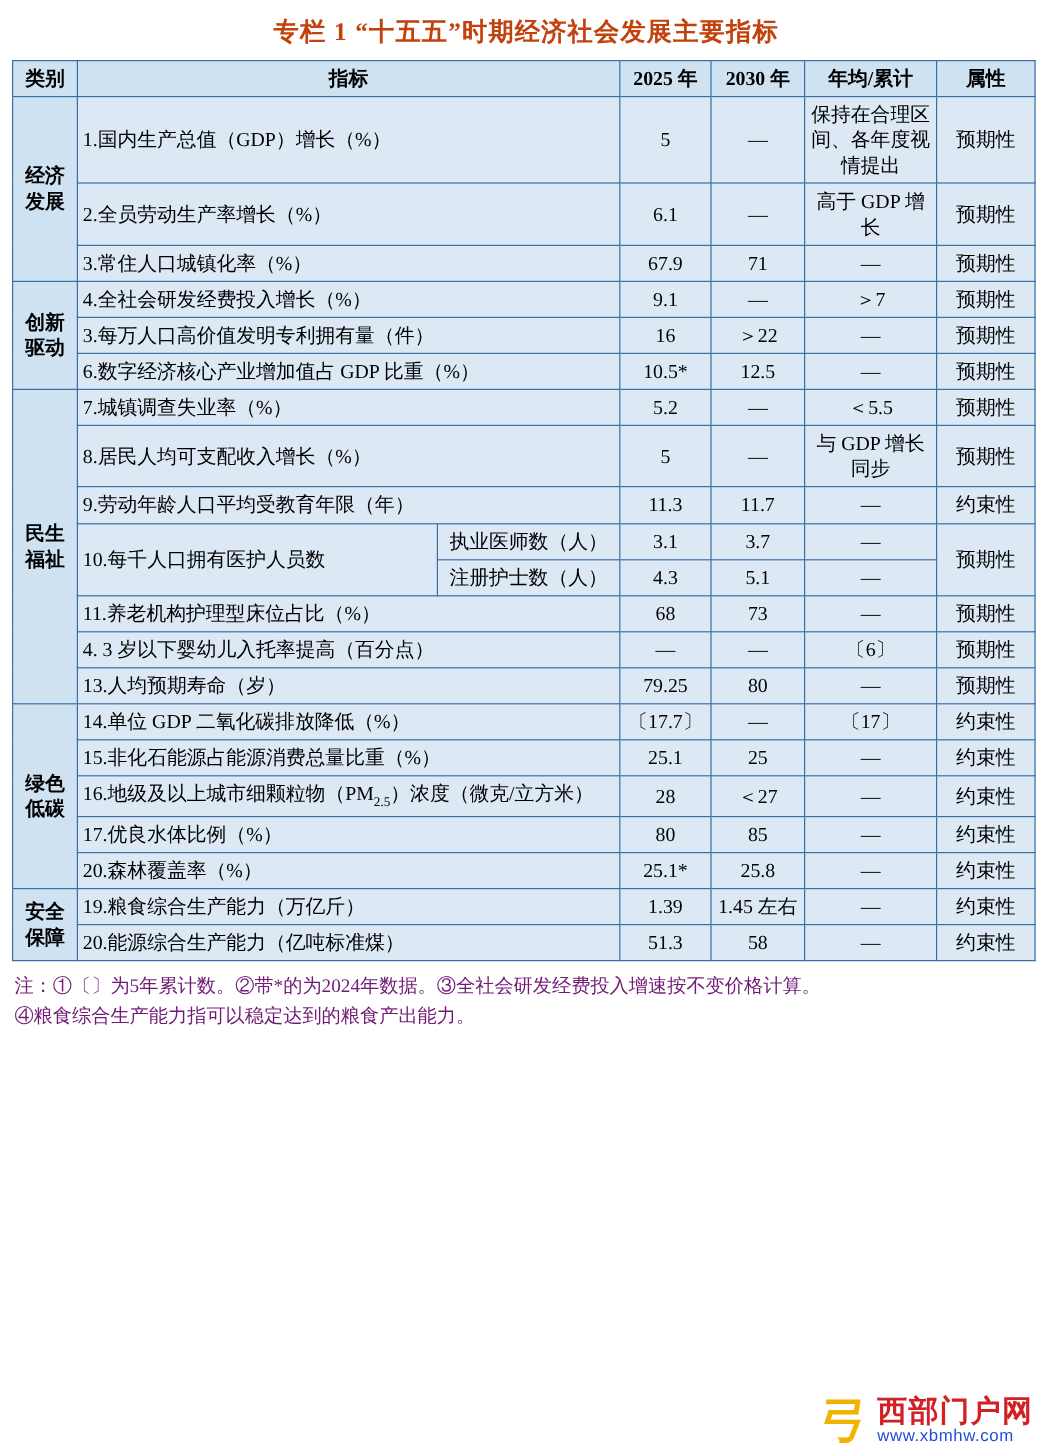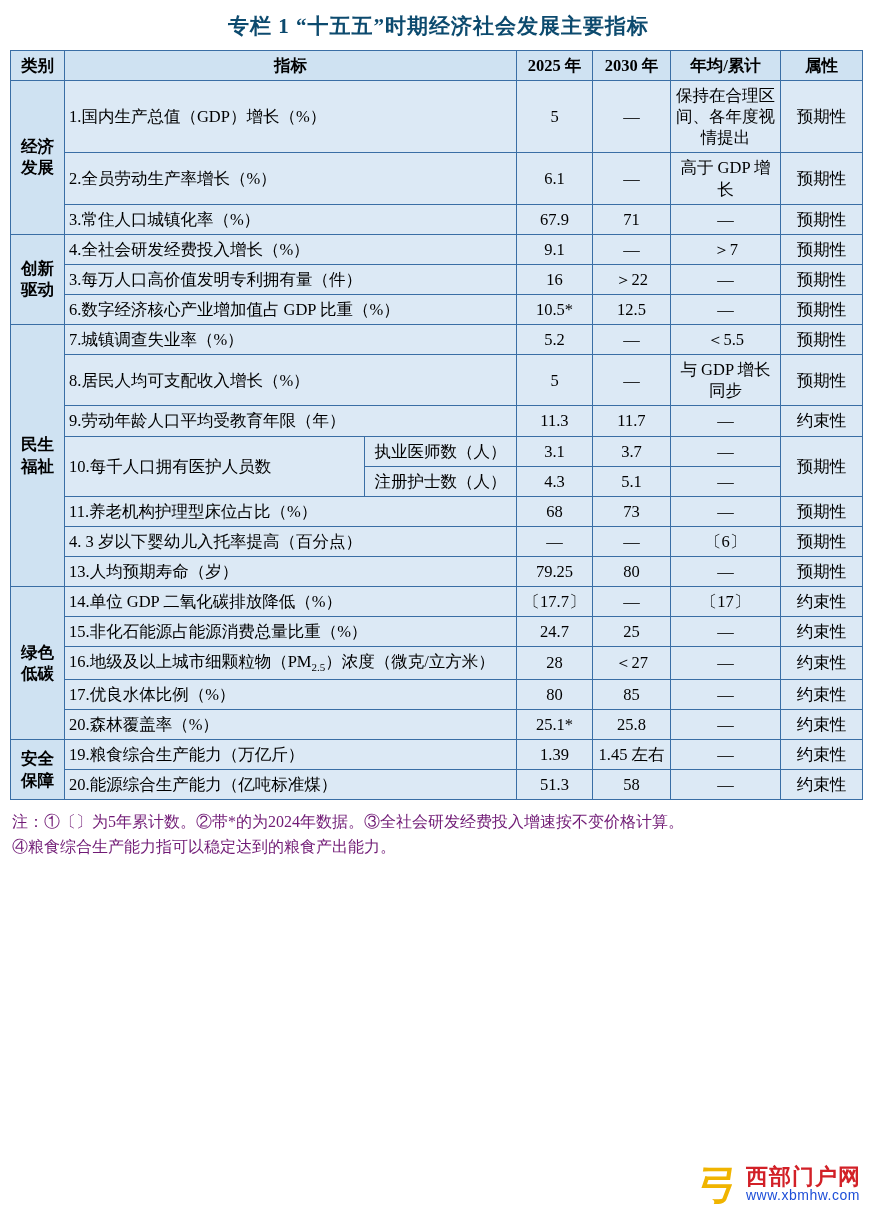--- a/index.html
+++ b/index.html
@@ -21,21 +21,21 @@
     position: relative;
     box-sizing: border-box;
     padding: 0 10px;
   }
   .title {
     text-align: center;
     font-size: 21px;
     font-weight: bold;
     letter-spacing: 1px;
     padding: 12px 0 10px 0;
-    color: #0c4a6e;
+    color: #c2410c;
   }
   table.main {
     border-collapse: collapse;
     width: 771px;
     table-layout: fixed;
     background: #dce9f5;
   }
   table.main td, table.main th {
     border: 1px solid #3a6ea5;
     font-size: 16.5px;
@@ -106,21 +106,21 @@
     font-family: "DejaVu Sans", sans-serif;
     line-height: 1;
     transform: skewX(-8deg);
   }
   .wm-text {
     display: flex;
     flex-direction: column;
     line-height: 1.05;
   }
   .wm-main {
-    font-size: 22px;
+    font-size: 25px;
     font-weight: bold;
     color: #d22027;
     font-family: "Liberation Sans", sans-serif;
     letter-spacing: 1px;
   }
   .wm-sub {
     font-size: 14px;
     color: #1d4ed8;
     font-family: "Liberation Sans", sans-serif;
     letter-spacing: 0.5px;
@@ -263,21 +263,21 @@
       <tr>
         <td class="cat" rowspan="5">绿色低碳</td>
         <td class="ind" colspan="2">14.单位 GDP 二氧化碳排放降低（%）</td>
         <td class="num">〔17.7〕</td>
         <td class="num">—</td>
         <td class="num">〔17〕</td>
         <td class="attr">约束性</td>
       </tr>
       <tr>
         <td class="ind" colspan="2">15.非化石能源占能源消费总量比重（%）</td>
-        <td class="num">24.7</td>
+        <td class="num">25.1</td>
         <td class="num">25</td>
         <td class="num">—</td>
         <td class="attr">约束性</td>
       </tr>
       <tr>
         <td class="ind" colspan="2">16.地级及以上城市细颗粒物（PM<sub>2.5</sub>）浓度（微克/立方米）</td>
         <td class="num">28</td>
         <td class="num">＜27</td>
         <td class="num">—</td>
         <td class="attr">约束性</td>

